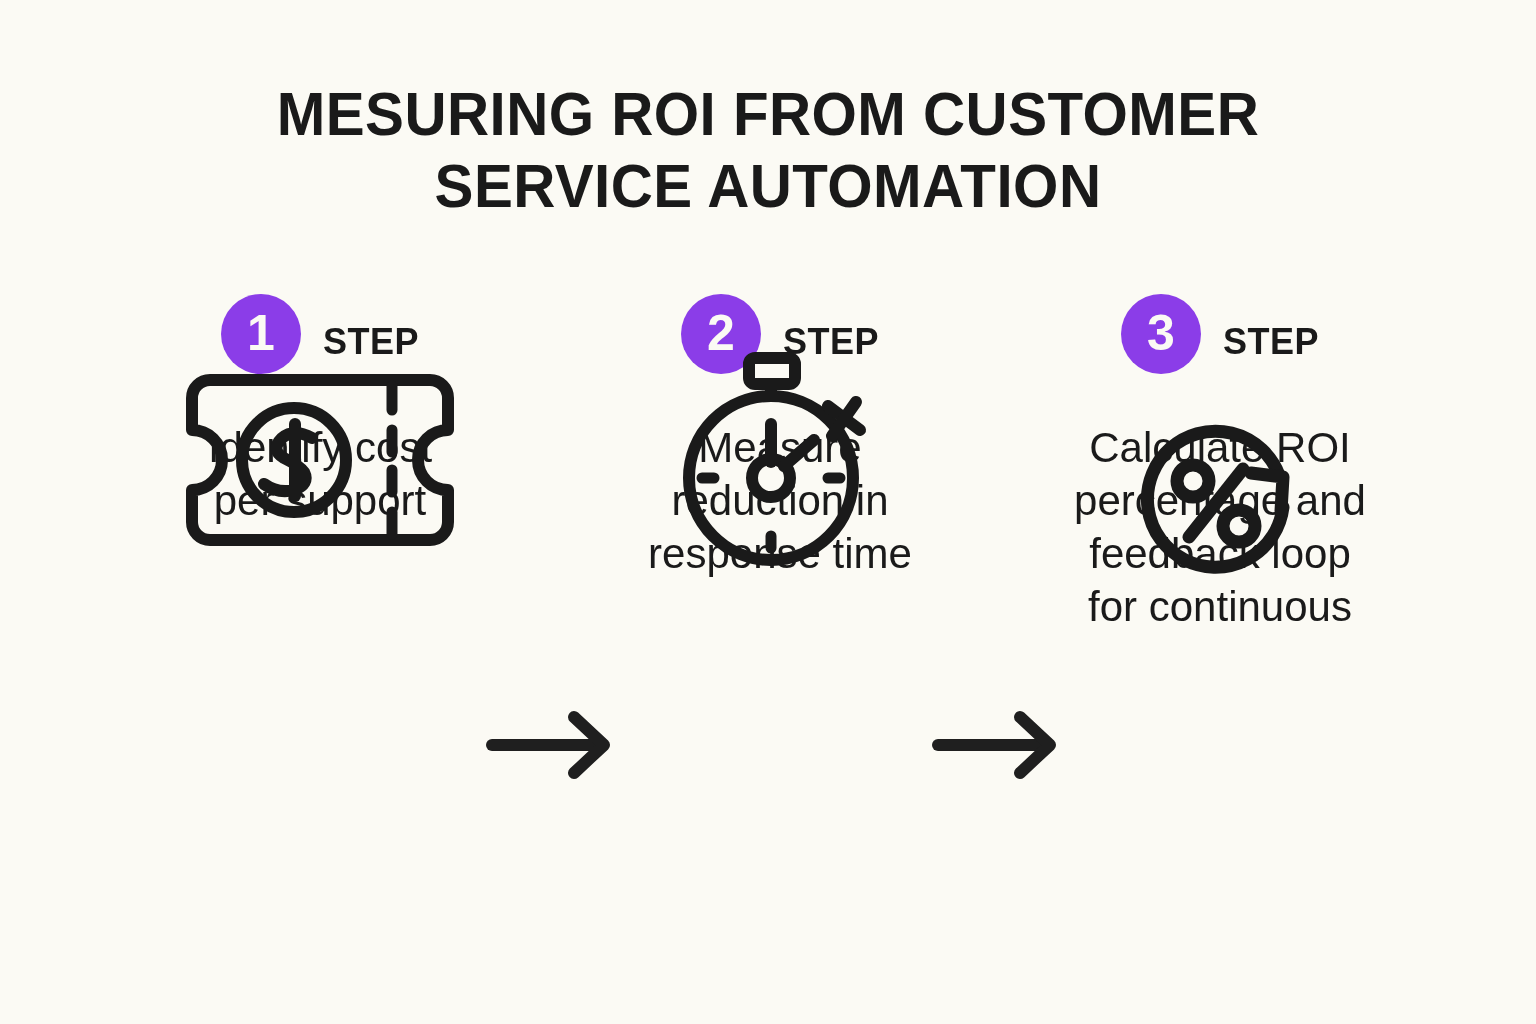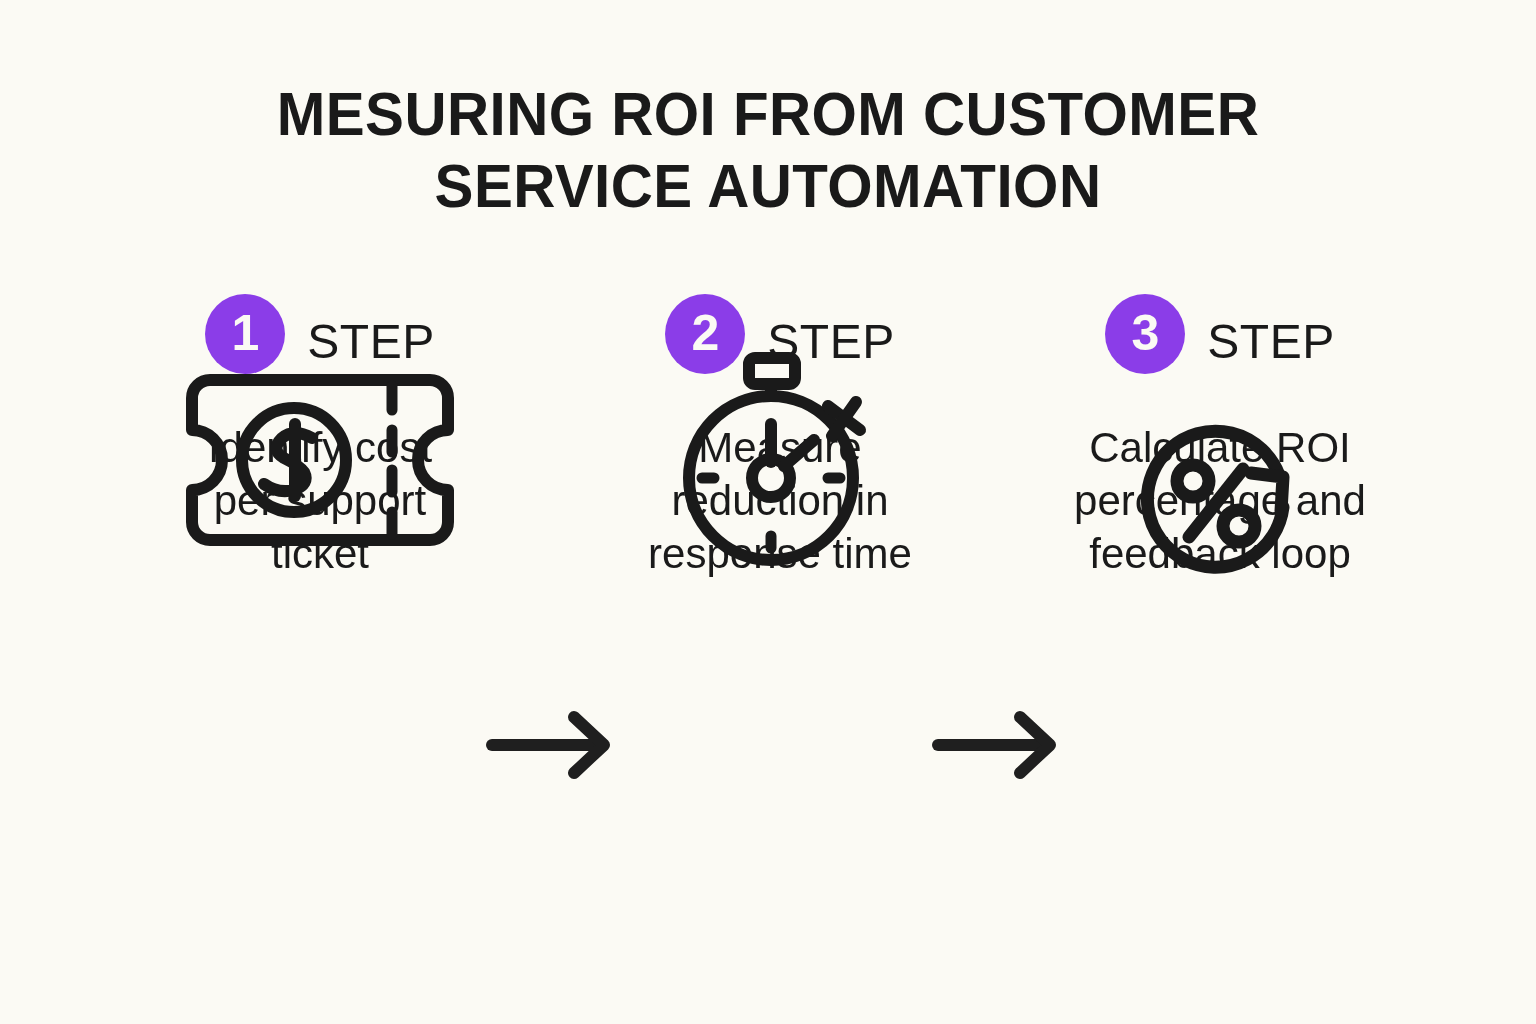--- a/index.html
+++ b/index.html
@@ -69,22 +69,22 @@
     align-items: center;
     justify-content: center;
     font-size: 50px;
     font-weight: 700;
     line-height: 1;
     flex: 0 0 auto;
     padding-bottom: 2px;
     box-sizing: border-box;
   }
   .step-word {
-    font-size: 48px;
-    font-weight: 400;
+    font-size: 36px;
+    font-weight: 700;
     color: #1A1A1A;
     letter-spacing: 0.5px;
     line-height: 1;
     margin-top: 16px;
   }
 
   
   .step-text {
     margin-top: 38px;
     text-align: center;
@@ -128,21 +128,20 @@
 <div class="cols">
 
   <div class="col col-1">
     <div class="step-head">
       <div class="badge">1</div>
       <div class="step-word">STEP</div>
     </div>
     <div class="step-text">
       <span class="ln">Identify cost</span>
       <span class="ln">per support</span>
-      <span class="ln">ticket</span>
     </div>
   </div>
 
   <div class="col col-2">
     <div class="step-head">
       <div class="badge">2</div>
       <div class="step-word">STEP</div>
     </div>
     <div class="step-text">
       <span class="ln">Measure</span>
@@ -153,20 +152,21 @@
 
   <div class="col col-3">
     <div class="step-head">
       <div class="badge">3</div>
       <div class="step-word">STEP</div>
     </div>
     <div class="step-text">
       <span class="ln">Calculate ROI</span>
       <span class="ln">percentage and</span>
       <span class="ln">feedback loop</span>
+      <span class="ln">for continuous</span>
     </div>
   </div>
 </div>
 
 <div class="icon-slot icon-1">
   <svg width="268" height="172" viewBox="0 0 268 172">
     <path d="M24 6 H244 a18 18 0 0 1 18 18 V56
              a30 30 0 0 0 0 60
              V148 a18 18 0 0 1 -18 18 H24
              a18 18 0 0 1 -18 -18 V116

